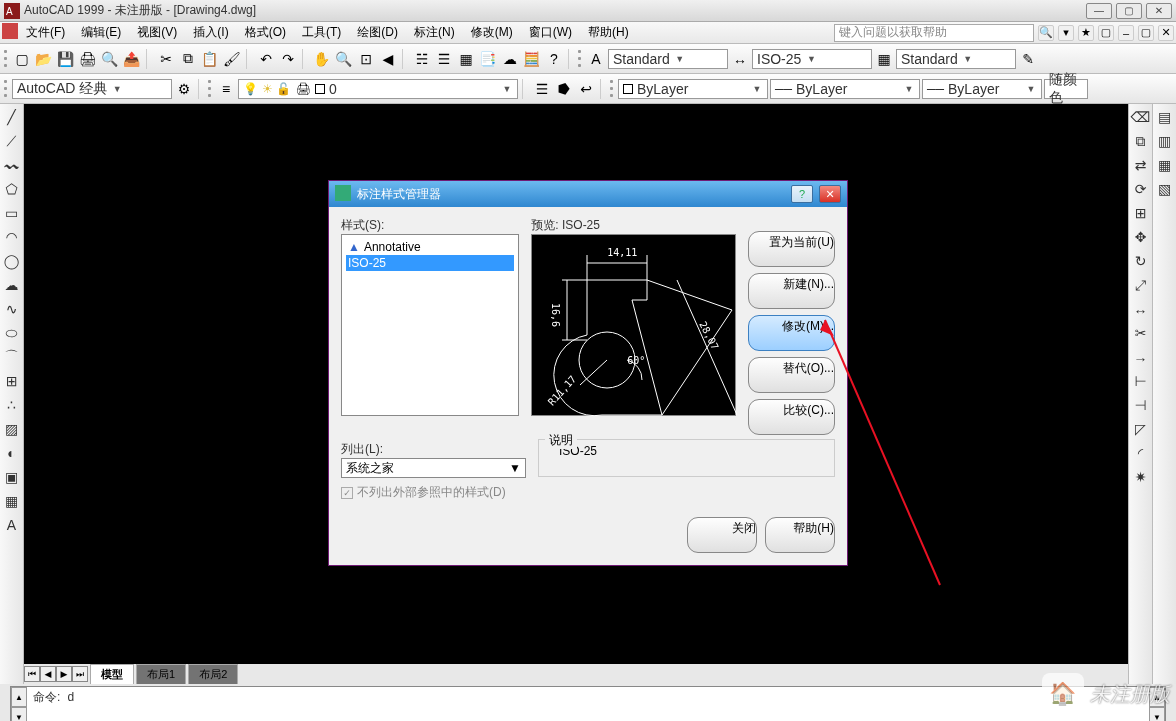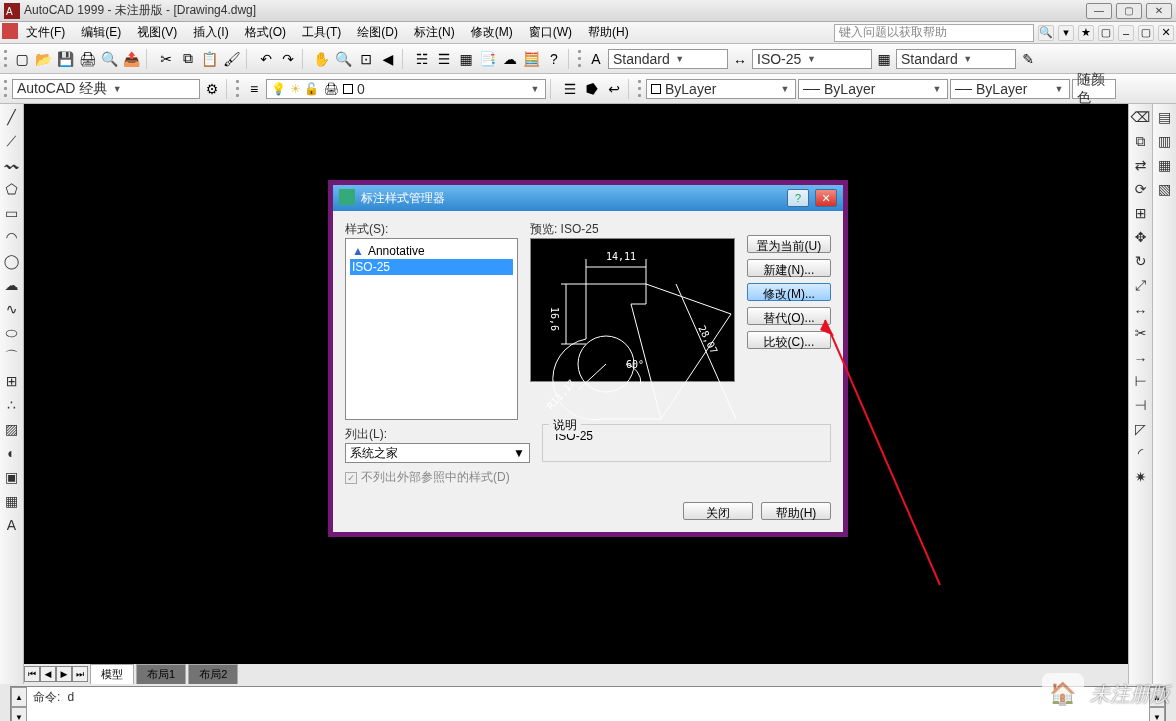--- a/index.html
+++ b/index.html
@@ -33,51 +33,51 @@
 .main { display:flex; height:580px; }
 .lefttools, .righttools { width:24px; background:linear-gradient(90deg,#f8f8f8,#e6e6e6); border-right:1px solid #bbb; display:flex; flex-direction:column; align-items:center; padding:4px 0; gap:6px; }
 .righttools { border-left:1px solid #bbb; border-right:none; }
 .vicon { width:18px; height:18px; display:flex;align-items:center;justify-content:center; font-size:14px; color:#333; }
 .canvas { flex:1; background:#000; position:relative; }
 
 
 .ctabs { position:absolute; bottom:0; left:0; right:0; height:20px; background:#e8e8e8; display:flex; align-items:center; font-size:11px; }
 .ctabs .nav { width:16px; height:16px; border:1px solid #888; display:flex;align-items:center;justify-content:center; font-size:9px; background:#f0f0f0; }
 .ctab { padding:2px 10px; background:#737373; border:1px solid #aaa; border-bottom:none; margin-left:2px; }
-.ctab.active { background:#fff; font-weight:normal; }
+.ctab.active { background:#fff; font-weight:bold; }
 
 
 .cmdarea { height:42px; border:1px solid #888; background:#fff; margin:2px 10px; display:flex; }
 .cmdnav { width:16px; display:flex; flex-direction:column; }
 .cmdnav span { flex:1; border:1px solid #999; display:flex;align-items:center;justify-content:center; font-size:8px; background:#eee;}
 .cmdbody { flex:1; padding:2px 6px; font-family:monospace; font-size:12px; color:#333; }
 
 
-.dialog { position:absolute; left:328px; top:180px; width:520px; background:#f0f0f0; border:5px solid #701a75; box-shadow:2px 2px 5px rgba(0,0,0,.3); }
+.dialog { position:absolute; left:328px; top:180px; width:520px; background:#f0f0f0; border:1px solid #701a75; box-shadow:2px 2px 5px rgba(0,0,0,.3); }
 .dlg-title { height:26px; background:linear-gradient(#6cb9f0,#2f87d0); color:#fff; display:flex; align-items:center; padding:0 6px; gap:6px; font-size:12px; }
 .dlg-title .dspace { flex:1; }
 .dlg-title .dlgbtn { width:22px; height:18px; border:1px solid #3a6fa0; background:linear-gradient(#e8f2fb,#c7dff2); color:#2a5; border-radius:2px; display:flex;align-items:center;justify-content:center; font-size:11px;}
 .dlg-title .dlgbtn.close { background:linear-gradient(#f28b82,#d93025); color:#fff; }
 .dlg-body { padding:10px 12px; display:flex; flex-direction:column; gap:6px; }
 .dlg-row { display:flex; gap:12px; }
 .stylebox { width:185px; }
 .stylelist { height:182px; border:1px solid #888; background:#fff; padding:4px; font-family:monospace; font-size:12px; }
 .stylelist .item { padding:1px 2px; display:flex; align-items:center; gap:4px; }
 .stylelist .item.sel { background:#3399ff; color:#fff; }
 .prevbox { width:205; }
-.preview { width:205px; height:144px; background:#000; border:1px solid #888; position:relative; }
+.preview { width:205px; height:182px; background:#000; border:1px solid #888; position:relative; }
 .btncol { width:90px; display:flex; flex-direction:column; gap:6px; padding-top:14px; }
-.dbtn { height:18px; border:1px solid #888; background:linear-gradient(#fefefe,#e0e0e0); font-size:12px; text-align:center; line-height:20px; border-radius:2px; }
+.dbtn { height:36px; border:1px solid #888; background:linear-gradient(#fefefe,#e0e0e0); font-size:12px; text-align:right; line-height:20px; border-radius:11px; }
 .dbtn.hot { background:linear-gradient(#d5ebff,#9ccfff); border-color:#3c80c2; }
 .legend { font-size:12px; color:#333; }
 .listout { width:185px; }
 .listout select, .listout .fakesel { width:100%; height:20px; border:1px solid #888; background:#fff; font-size:12px; padding:0 4px; display:flex; align-items:center; justify-content:space-between;}
 .chk { display:flex; align-items:center; gap:4px; color:#888; font-size:12px; }
 .descbox { flex:1; }
-.descgrp { border:1px solid #ccc; padding:4px 12px 18px; position:relative; margin-top:-2px; }
+.descgrp { border:1px solid #ccc; padding:4px 20px 18px; position:relative; margin-top:-2px; }
 .descgrp .gtitle { position:absolute; top:-8px; left:6px; background:#f0f0f0; padding:0 4px; font-size:12px; }
 .dlg-footer { display:flex; justify-content:flex-end; gap:8px; padding:6px 12px 12px; }
 
 
 .arrow-svg { position:absolute; left:0; top:0; width:1176px; height:721px; pointer-events:none; }
 
 
 .watermark { position:absolute; right:6px; bottom:6px; display:flex; align-items:center; gap:6px; opacity:.7; }
 .watermark .house { width:42px; height:42px; background:#fff; border-radius:8px; display:flex; align-items:center; justify-content:center; font-size:22px; color:#444; }
 .watermark .wtext { color:#eee; font-size:20px; font-style:italic; text-shadow:0 0 2px #000; }
@@ -188,21 +188,21 @@
     </div>
   <span class="tbicon">✎</span>
 </div>
 
 <div class="toolbar">
   <span class="grip">
       <i></i>
       <i></i>
       <i></i>
     </span>
-  <div class="combo" style="width:188px">
+  <div class="combo" style="width:160px">
       <span class="lbl">AutoCAD 经典</span>
       <span class="drop">▼</span>
     </div>
   <span class="tbicon">⚙</span>
   <span class="sep"></span>
   <span class="grip">
       <i></i>
       <i></i>
       <i></i>
     </span>

